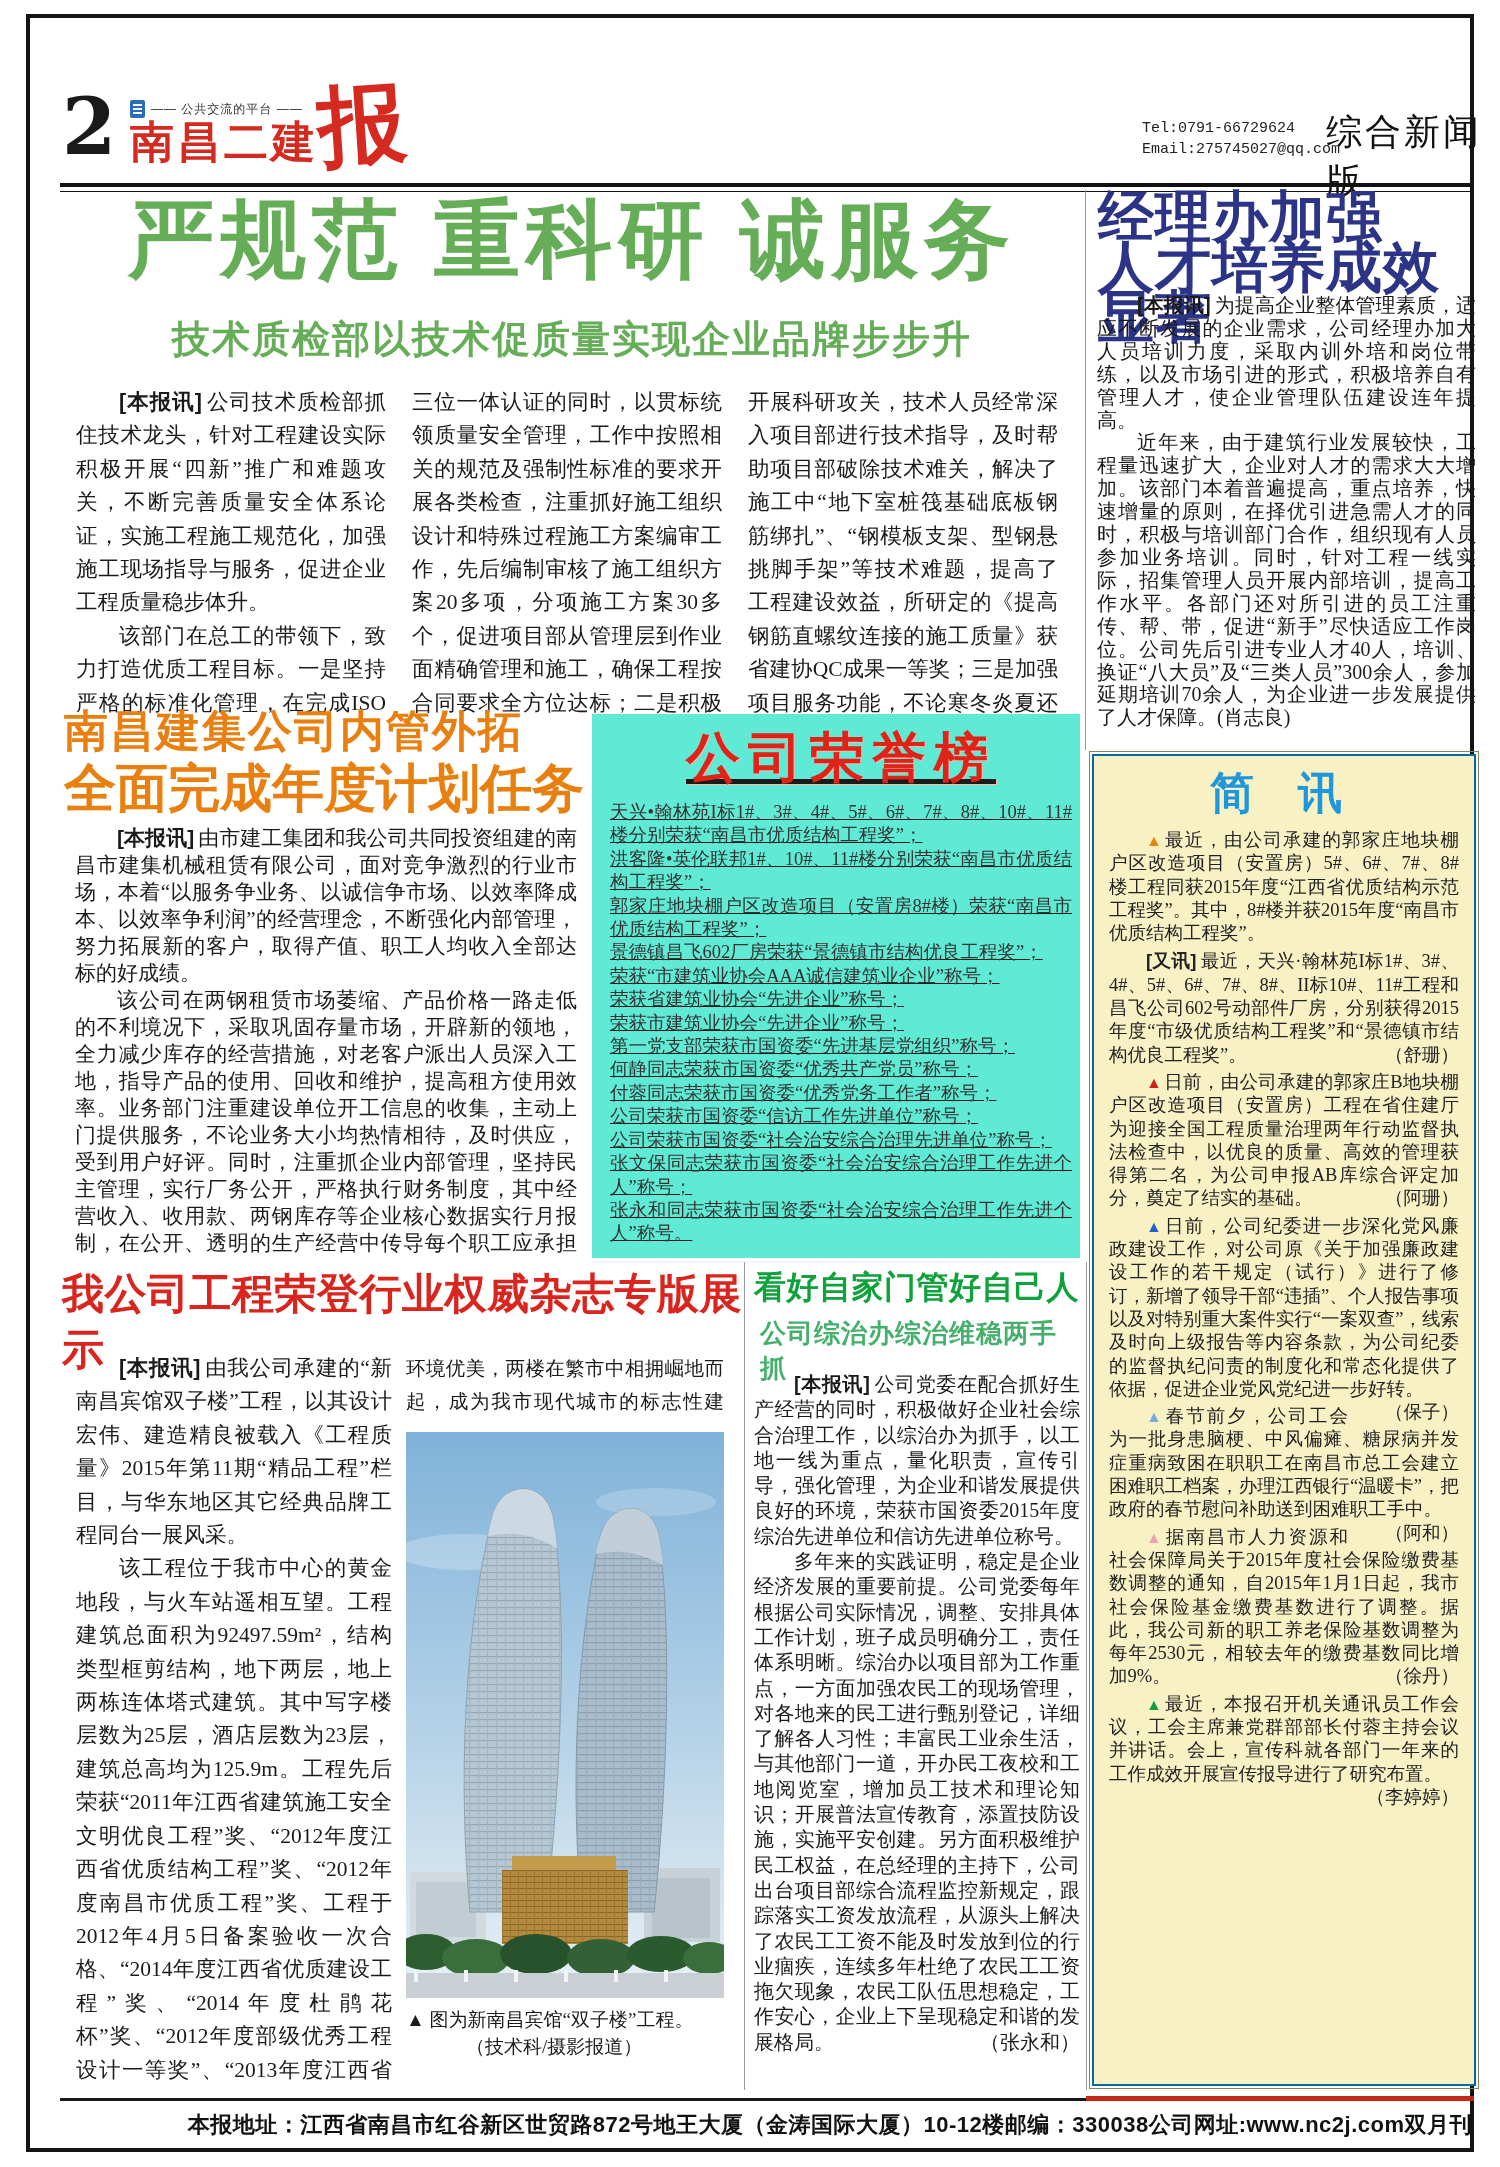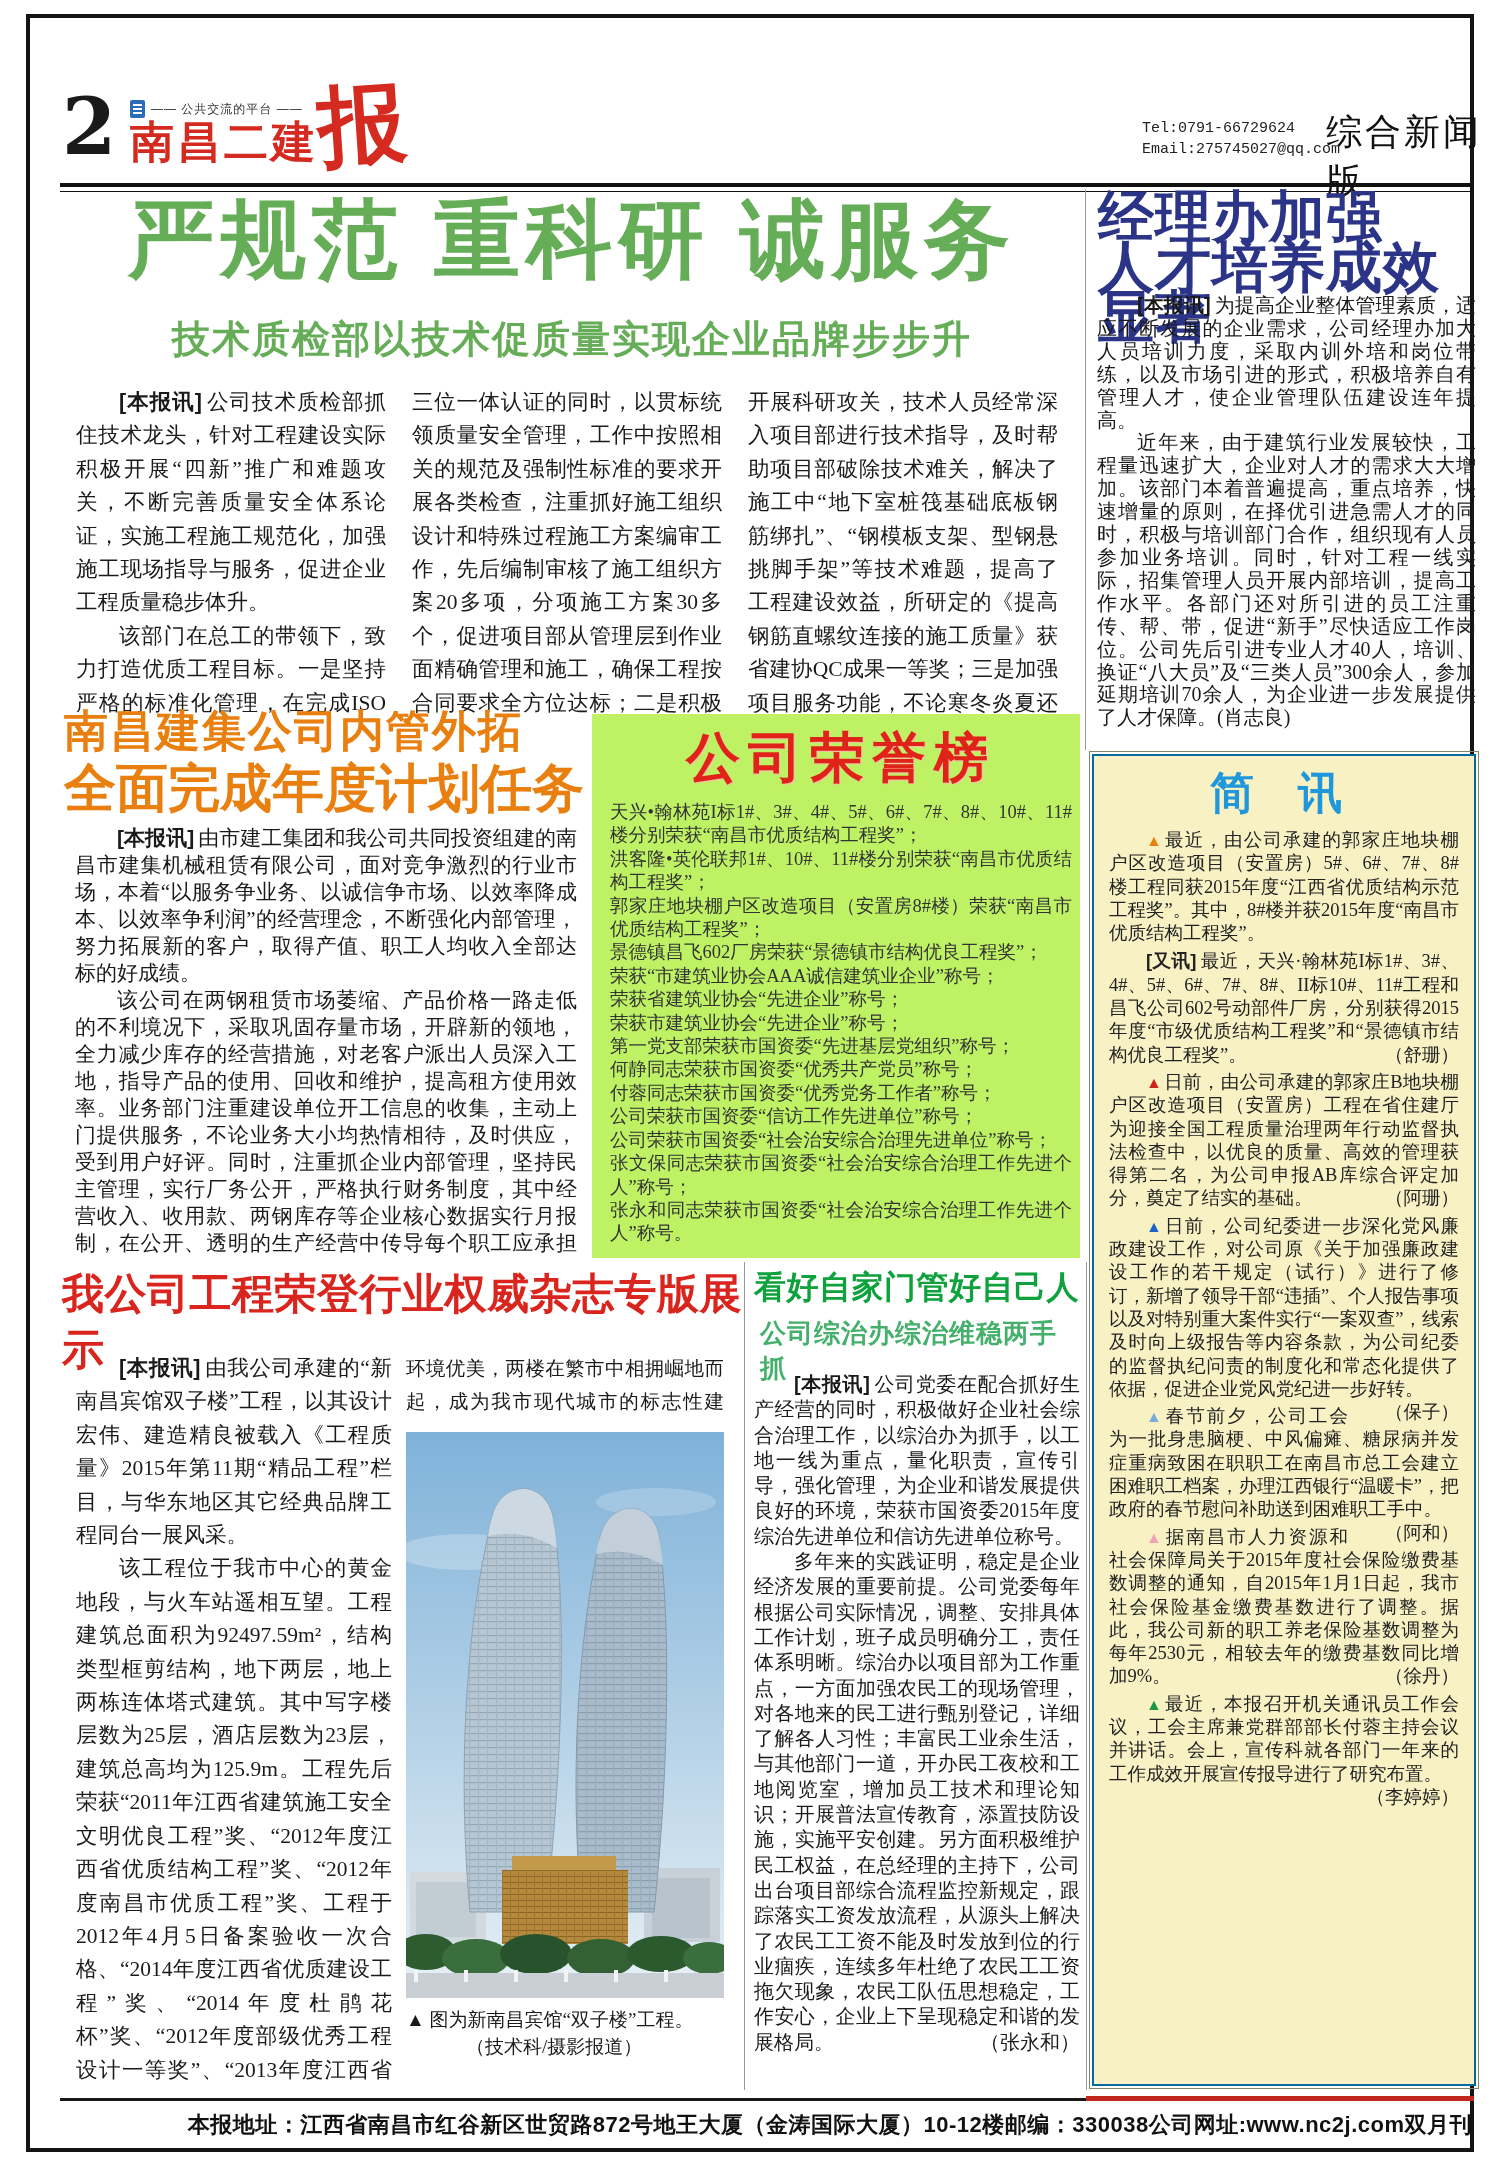--- a/index.html
+++ b/index.html
@@ -32,21 +32,21 @@
   .rule-a { position:absolute; left:1085px; top:190px; width:1px; height:560px; background:#9a9a9a; }
   .talent-hl { position:absolute; left:1098px; top:192px; width:378px; font-size:56px; font-weight:800; color:#2b3487; font-family:"Liberation Sans",sans-serif; line-height:50px; letter-spacing:1px; }
   .talent-body { position:absolute; left:1097px; top:294px; width:379px; height:456px; font-size:20px; line-height:22.9px; text-align:justify; overflow:hidden; }
 
   
   .leasing-h1 { position:absolute; left:64px; top:702px; font-size:44px; font-weight:800; color:#e87f0e; letter-spacing:2px; font-family:"Liberation Sans",sans-serif; }
   .leasing-h2 { position:absolute; left:64px; top:754px; font-size:52px; font-weight:800; color:#e87f0e; font-family:"Liberation Sans",sans-serif; }
   .leasing-body { position:absolute; left:75px; top:824px; width:502px; height:432px; font-size:21px; line-height:27px; text-align:justify; overflow:hidden; }
 
   
-  .honor-box { position:absolute; left:592px; top:714px; width:488px; height:544px; background:#bef264; padding:6px 8px 6px 18px; overflow:hidden; }
+  .honor-box { position:absolute; left:592px; top:714px; width:488px; height:544px; background:#5eead4; padding:6px 8px 6px 18px; overflow:hidden;text-decoration:underline; }
   .honor-title { text-align:center; font-size:54px; font-weight:900; color:#e02318; letter-spacing:8px; font-family:"DejaVu Serif",serif; text-shadow:1px 1px 0 #f9b9ae; margin:2px 0 6px 0; }
   .honor-item { font-size:18.5px; line-height:23.4px; color:#333; text-align:justify; }
 
   
   .briefs-box { position:absolute; left:1092px; top:754px; width:384px; height:1332px; background:#f7f1c4; border:2px solid #0369a1; outline:1px solid #84846a; outline-offset:2px; padding:6px 15px 6px 15px; overflow:hidden; }
   .briefs-title { text-align:center; font-size:44px; font-weight:800; color:#1f97da; letter-spacing:16px; font-family:"Liberation Sans",sans-serif; margin:2px 0 6px 0; }
   .brief { font-size:18.5px; line-height:23.3px; text-align:justify; text-indent:2em; color:#222; margin-bottom:4px; }
   .brief .tri { font-size:16px; margin-right:2px; }
   .brief .lead-tag { font-size:18.5px; }
 

